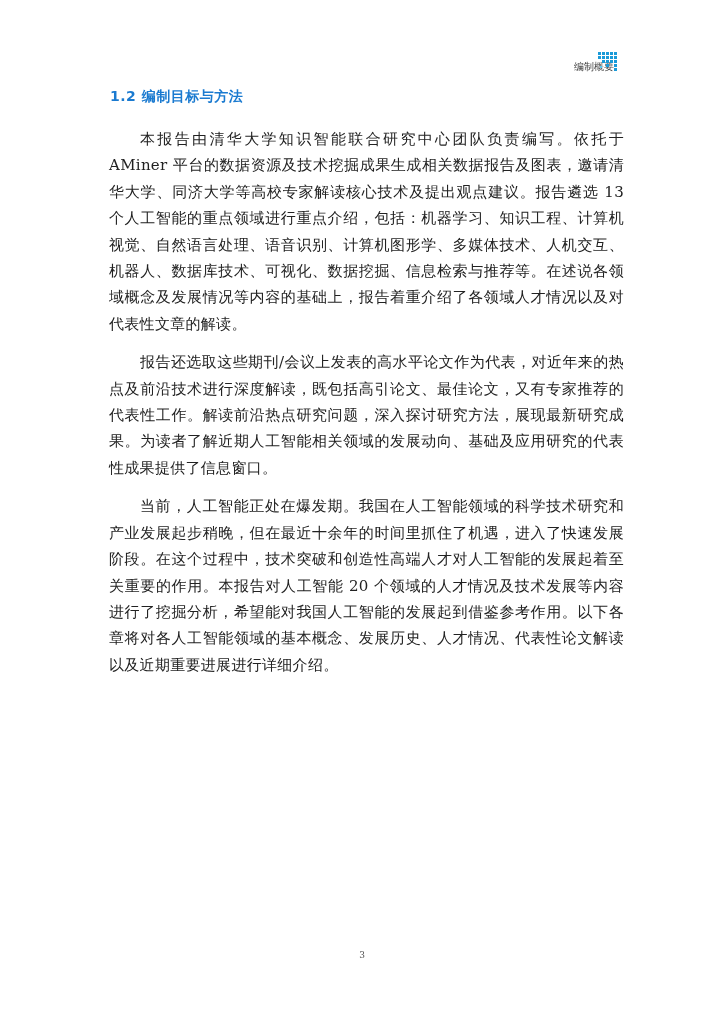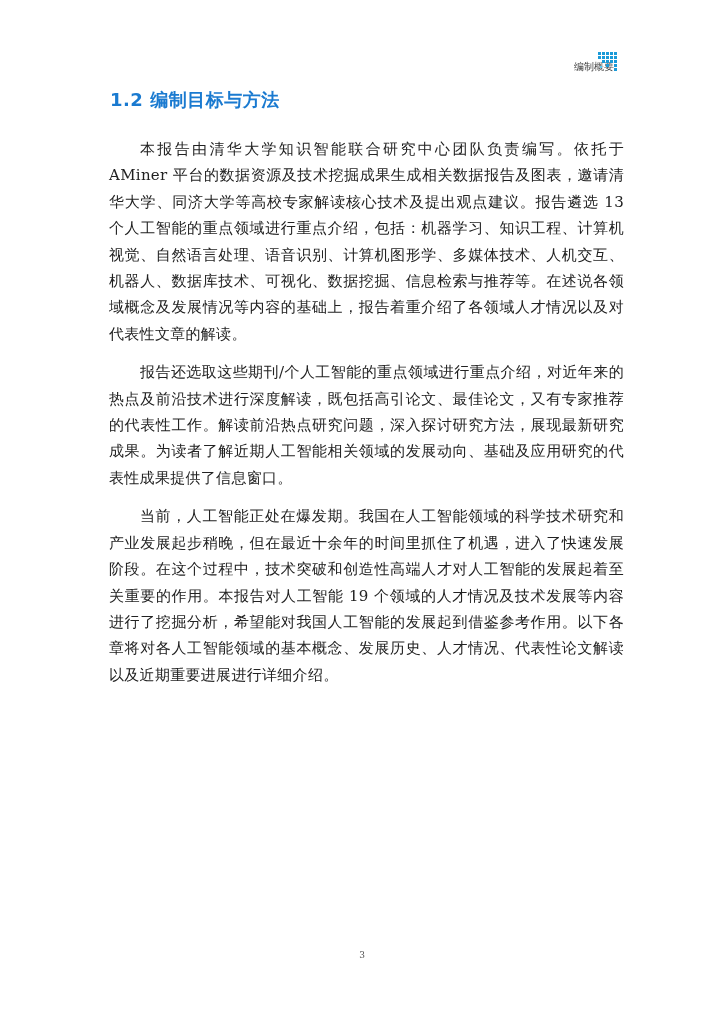--- a/index.html
+++ b/index.html
@@ -2,22 +2,22 @@
 <html><head>
 <meta charset="utf-8">
 <style>
   html, body { margin:0; padding:0; background:#fff; }
   body { width:724px; height:1024px; position:relative; overflow:hidden;
          font-family:"DejaVu Serif","Liberation Serif",serif; color:#222; }
   .header { position:absolute; top:60px; right:110px; display:flex; align-items:center; gap:6px; }
   .header-label { font-family:"DejaVu Sans","Liberation Sans",sans-serif; font-size:10px; color:#444; }
   .logo { position:absolute; top:52px; left:598px; width:20px; height:22px; }
   .section-title { position:absolute; top:88px; left:110px; font-family:"DejaVu Sans","Liberation Sans",sans-serif;
-         font-weight:bold; font-size:18px; color:#1a7ad0; letter-spacing:0.5px; }
-  .body-text { position:absolute; top:136px; left:109px; width:515px; }
+         font-weight:bold; font-size:14px; color:#1a7ad0; letter-spacing:0.5px; }
+  .body-text { position:absolute; top:126px; left:109px; width:515px; }
   .para { margin:0 0 12px 0; font-size:15px; line-height:26.4px; text-indent:31px; text-align:justify;
           text-justify:inter-character; letter-spacing:0.3px; }
   .page-number { position:absolute; top:950px; left:0; width:724px; text-align:center; font-size:9px; color:#555; }
 </style>
 </head>
 <body>
 
 <div class="header">
   <span class="header-label">编制概要</span>
 </div>
@@ -41,17 +41,17 @@
       <rect x="16" y="12" width="3" height="3"></rect>
     <rect x="2" y="14" width="2" height="2" fill="#5ac8ef"></rect>
     <rect x="16" y="16" width="3" height="3"></rect>
   </g>
 </svg>
 
 <h2 class="section-title" style="margin:0;">1.2 编制目标与方法</h2>
 
 <div class="body-text">
   <p class="para">本报告由清华大学知识智能联合研究中心团队负责编写。依托于 AMiner 平台的数据资源及技术挖掘成果生成相关数据报告及图表，邀请清华大学、同济大学等高校专家解读核心技术及提出观点建议。报告遴选 13 个人工智能的重点领域进行重点介绍，包括：机器学习、知识工程、计算机视觉、自然语言处理、语音识别、计算机图形学、多媒体技术、人机交互、机器人、数据库技术、可视化、数据挖掘、信息检索与推荐等。在述说各领域概念及发展情况等内容的基础上，报告着重介绍了各领域人才情况以及对代表性文章的解读。</p>
-  <p class="para">报告还选取这些期刊/个人工智能的重点领域进行重点介绍，对近年来的热点及前沿技术进行深度解读，既包括高引论文、最佳论文，又有专家推荐的代表性工作。解读前沿热点研究问题，深入探讨研究方法，展现最新研究成果。为读者了解近期人工智能相关领域的发展动向、基础及应用研究的代表性成果提供了信息窗口。</p>
-  <p class="para">当前，人工智能正处在爆发期。我国在人工智能领域的科学技术研究和产业发展起步稍晚，但在最近十余年的时间里抓住了机遇，进入了快速发展阶段。在这个过程中，技术突破和创造性高端人才对人工智能的发展起着至关重要的作用。本报告对人工智能 19 个领域的人才情况及技术发展等内容进行了挖掘分析，希望能对我国人工智能的发展起到借鉴参考作用。以下各章将对各人工智能领域的基本概念、发展历史、人才情况、代表性论文解读以及近期重要进展进行详细介绍。</p>
+  <p class="para">报告还选取这些期刊/会议上发表的高水平论文作为代表，对近年来的热点及前沿技术进行深度解读，既包括高引论文、最佳论文，又有专家推荐的代表性工作。解读前沿热点研究问题，深入探讨研究方法，展现最新研究成果。为读者了解近期人工智能相关领域的发展动向、基础及应用研究的代表性成果提供了信息窗口。</p>
+  <p class="para">当前，人工智能正处在爆发期。我国在人工智能领域的科学技术研究和产业发展起步稍晚，但在最近十余年的时间里抓住了机遇，进入了快速发展阶段。在这个过程中，技术突破和创造性高端人才对人工智能的发展起着至关重要的作用。本报告对人工智能 20 个领域的人才情况及技术发展等内容进行了挖掘分析，希望能对我国人工智能的发展起到借鉴参考作用。以下各章将对各人工智能领域的基本概念、发展历史、人才情况、代表性论文解读以及近期重要进展进行详细介绍。</p>
 </div>
 
 <div class="page-number">3</div>
 
 </body></html>

